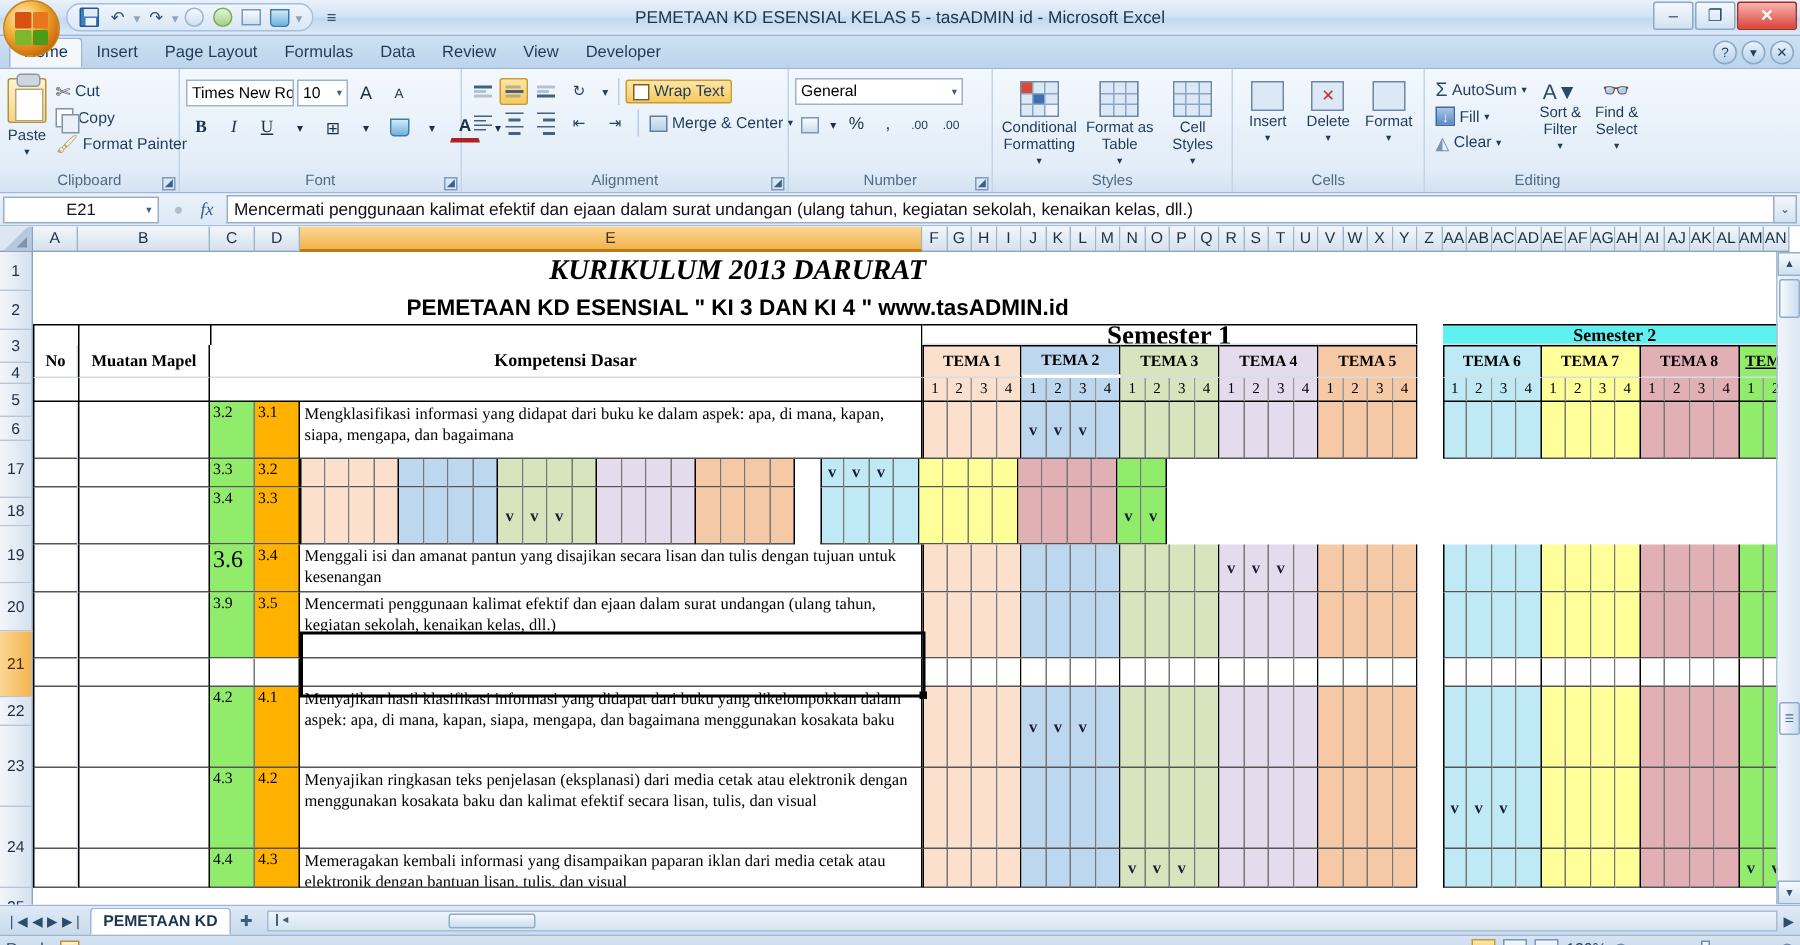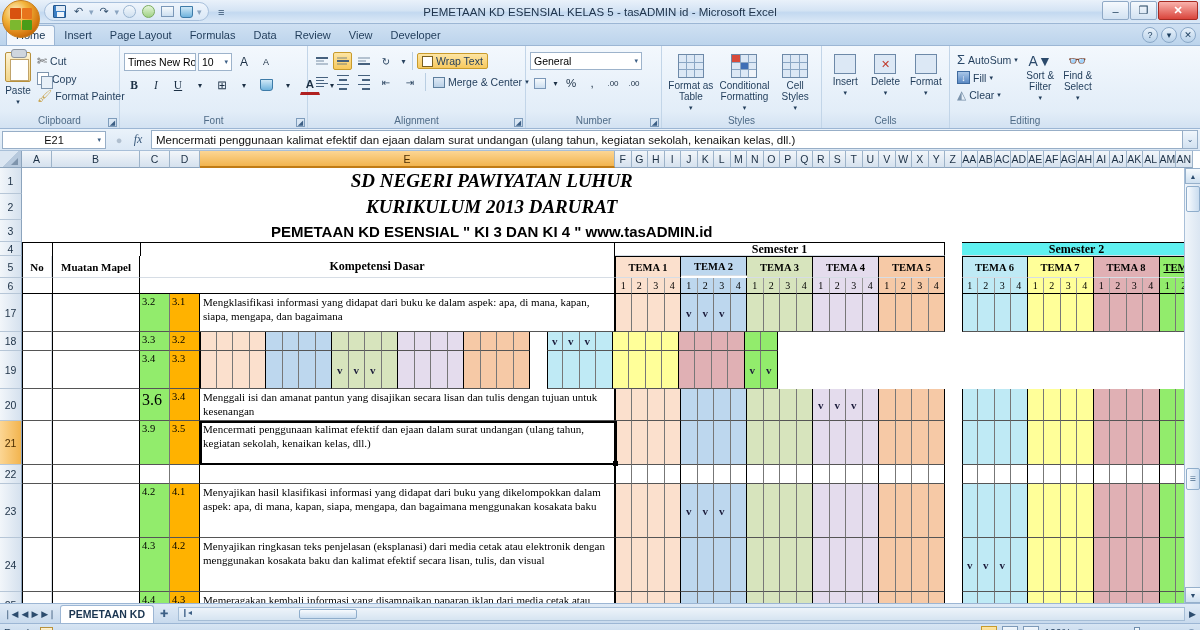--- a/index.html
+++ b/index.html
@@ -426,48 +426,48 @@
         <div class="fbtn" style="font-size:8px">.00</div>
         <div class="fbtn" style="font-size:8px">.00</div>
       </div>
     </div>
     <div class="rgroup-label">Number</div>
     <div class="dlg-launcher">◢</div>
   </div>
 
   <div class="rgroup" style="width:160px">
     <div class="rgroup-body" style="justify-content:space-around;padding-top:4px">
+      <div class="bigbtn" style="width:52px">
+        <span class="tbl-ico cf">
+            <i></i>
+            <i></i>
+            <i></i>
+            <i></i>
+            <i></i>
+            <i></i>
+            <i></i>
+            <i></i>
+            <i></i>
+          </span>
+        <span style="margin-top:2px">Conditional Formatting</span>
+        <span style="font-size:7px">▾</span>
+      </div>
       <div class="bigbtn" style="width:48px">
         <span class="tbl-ico">
             <i></i>
             <i></i>
             <i></i>
             <i></i>
             <i></i>
             <i></i>
             <i></i>
             <i></i>
             <i></i>
           </span>
         <span style="margin-top:2px">Format as Table</span>
-        <span style="font-size:7px">▾</span>
-      </div>
-      <div class="bigbtn" style="width:52px">
-        <span class="tbl-ico cf">
-            <i></i>
-            <i></i>
-            <i></i>
-            <i></i>
-            <i></i>
-            <i></i>
-            <i></i>
-            <i></i>
-            <i></i>
-          </span>
-        <span style="margin-top:2px">Conditional Formatting</span>
         <span style="font-size:7px">▾</span>
       </div>
       <div class="bigbtn" style="width:42px">
         <span class="tbl-ico">
             <i></i>
             <i></i>
             <i></i>
             <i></i>
             <i></i>
             <i></i>
@@ -590,36 +590,32 @@
       <div class="ch" style="width: 16.5px; flex: 0 0 16.5px;">AI</div>
       <div class="ch" style="width: 16.5px; flex: 0 0 16.5px;">AJ</div>
       <div class="ch" style="width: 16.5px; flex: 0 0 16.5px;">AK</div>
       <div class="ch" style="width: 16.5px; flex: 0 0 16.5px;">AL</div>
       <div class="ch" style="width: 16.5px; flex: 0 0 16.5px;">AM</div>
       <div class="ch" style="width: 16.5px; flex: 0 0 16.5px;">AN</div>
     </div>
 
   <div class="sheet" id="sheet">
       <div class="srow">
-        <div class="cell ctr nb y" style="flex: 0 0 939.5px; width: 939.5px; height: 26px; font-family: &quot;Liberation Serif&quot;, serif; font-weight: bold; font-style: italic; font-size: 19px; border-right: none; border-bottom: none;">SD NEGERI PAWIYATAN LUHUR</div>
-        <div class="cell nb" style="flex: 0 0 214.5px; width: 214.5px; height: 26px;"></div>
-      </div>
-      <div class="srow">
         <div class="cell ctr nb y" style="flex: 0 0 939.5px; width: 939.5px; height: 26px; font-family: &quot;Liberation Serif&quot;, serif; font-weight: bold; font-style: italic; font-size: 19px; border-right: none; border-bottom: none;">KURIKULUM 2013 DARURAT</div>
         <div class="cell nb" style="flex: 0 0 214.5px; width: 214.5px; height: 26px;"></div>
       </div>
       <div class="srow">
         <div class="cell ctr nb x" style="flex: 0 0 939.5px; width: 939.5px; height: 22px; font-family: &quot;Liberation Sans&quot;, sans-serif; font-weight: bold; font-style: normal; font-size: 15px; border-right: none; border-bottom: none;">PEMETAAN KD ESENSIAL " KI 3 DAN KI 4 "  www.tasADMIN.id</div>
         <div class="cell nb" style="flex: 0 0 214.5px; width: 214.5px; height: 22px;"></div>
       </div>
       <div class="srow">
         <div class="cell nb" style="flex: 0 0 30px; width: 30px; height: 14px; border-left: 1px solid rgb(0, 0, 0); border-top: 1px solid rgb(0, 0, 0);"></div>
         <div class="cell nb" style="flex: 0 0 88px; width: 88px; height: 14px; border-left: 1px solid rgb(0, 0, 0); border-top: 1px solid rgb(0, 0, 0);"></div>
         <div class="cell nb" style="flex: 0 0 475px; width: 475px; height: 14px; border-left: 1px solid rgb(0, 0, 0); border-top: 1px solid rgb(0, 0, 0); border-right: 1px solid rgb(0, 0, 0);"></div>
-        <div class="cell ctr semhdr" style="flex: 0 0 330px; width: 330px; height: 14px; border-top: 1px solid rgb(0, 0, 0); border-right: 1px solid rgb(0, 0, 0); background: rgb(255, 255, 255); font-size: 12px;">Semester 1</div>
+        <div class="cell ctr semhdr" style="flex: 0 0 330px; width: 330px; height: 14px; border-top: 1px solid rgb(0, 0, 0); border-right: 1px solid rgb(0, 0, 0); background: rgb(255, 255, 255); font-size: 18px;">Semester 1</div>
         <div class="cell nb" style="flex: 0 0 16.5px; width: 16.5px; height: 14px; background: rgb(255, 255, 255);"></div>
         <div class="cell ctr semhdr" style="flex: 0 0 231px; width: 231px; height: 14px; border-top: 1px solid rgb(0, 0, 0); border-right: 1px solid rgb(0, 0, 0); background: rgb(95, 240, 240); font-size: 12px;">Semester 2</div>
       </div>
       <div class="srow">
         <div class="cell ctr kdhdr" style="flex: 0 0 30px; width: 30px; height: 22px; border-left: 1px solid rgb(0, 0, 0); font-size: 11px; font-weight: bold;">No</div>
         <div class="cell ctr kdhdr" style="flex: 0 0 88px; width: 88px; height: 22px; border-left: 1px solid rgb(0, 0, 0); border-right: 1px solid rgb(0, 0, 0); font-size: 11px; font-weight: bold;">Muatan Mapel</div>
         <div class="cell ctr kdhdr" style="flex: 0 0 475px; width: 475px; height: 22px; border-right: 1px solid rgb(0, 0, 0); font-size: 12px; font-weight: bold;">Kompetensi Dasar</div>
         <div class="cell ctr temahdr" style="flex: 0 0 66px; width: 66px; height: 22px; background: rgb(251, 224, 205); border-right: 1px solid rgb(0, 0, 0); border-left: 1px solid rgb(0, 0, 0); border-top: 1px solid rgb(0, 0, 0);">TEMA 1</div>
         <div class="cell ctr temahdr" style="flex: 0 0 66px; width: 66px; height: 20px; background: rgb(189, 215, 238); border-right: 1px solid rgb(0, 0, 0); border-left: none; border-top: 1px solid rgb(0, 0, 0);">TEMA 2</div>
         <div class="cell ctr temahdr" style="flex: 0 0 66px; width: 66px; height: 22px; background: rgb(215, 228, 189); border-right: 1px solid rgb(0, 0, 0); border-left: none; border-top: 1px solid rgb(0, 0, 0);">TEMA 3</div>

